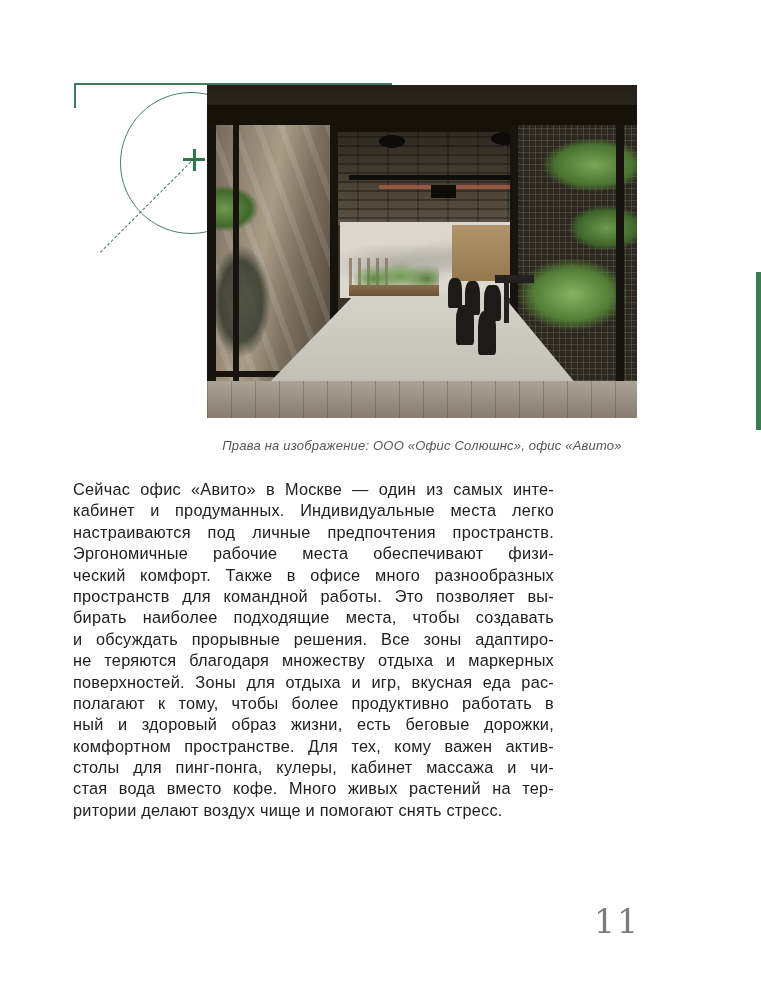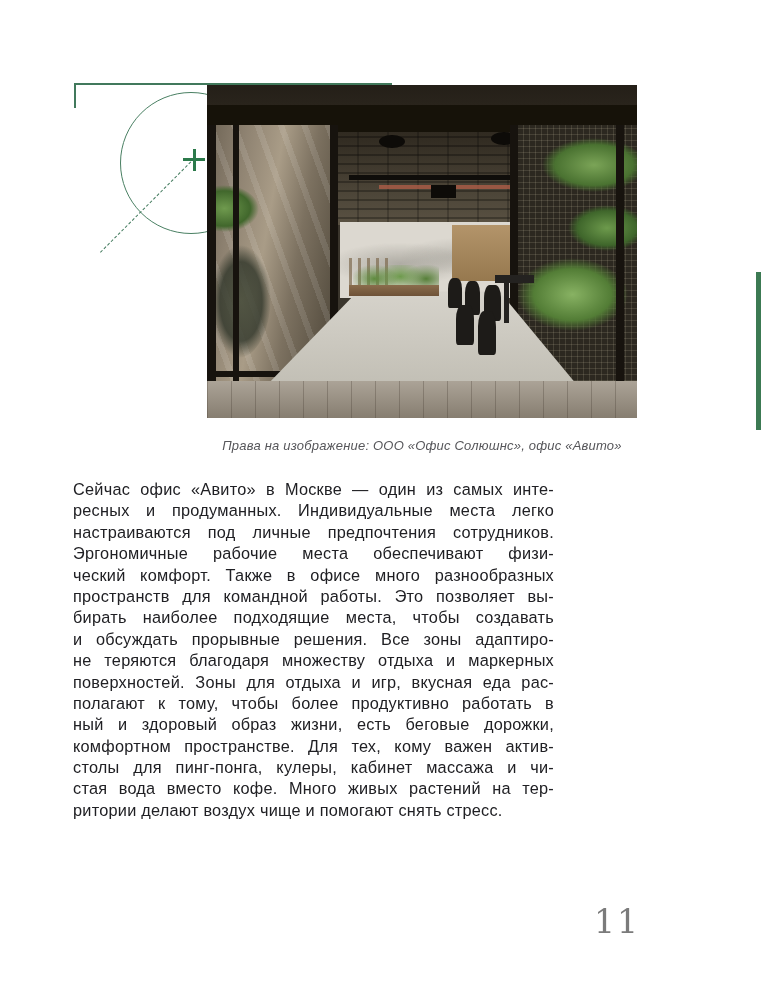--- a/index.html
+++ b/index.html
@@ -147,22 +147,22 @@
     <div class="chair c5"></div>
     <div class="table t1"></div>
     <div class="table t2"></div>
     <div class="ph-wood"></div>
   </figure>
 
   <figcaption class="caption">Права на изображение: ООО «Офис Солюшнс», офис «Авито»</figcaption>
 
   <div class="bodytext">
       <span class="line">Сейчас офис «Авито» в Москве — один из самых инте-</span>
-      <span class="line">ресных и продуманных. Индивидуальные места легко</span>
-      <span class="line">настраиваются под личные предпочтения сотрудников.</span>
+      <span class="line">кабинет и продуманных. Индивидуальные места легко</span>
+      <span class="line">настраиваются под личные предпочтения пространств.</span>
       <span class="line">Эргономичные рабочие места обеспечивают физи-</span>
       <span class="line">ческий комфорт. Также в офисе много разнообразных</span>
       <span class="line">пространств для командной работы. Это позволяет вы-</span>
       <span class="line">бирать наиболее подходящие места, чтобы создавать</span>
       <span class="line">и обсуждать прорывные решения. Все зоны адаптиро-</span>
       <span class="line">не теряются благодаря множеству отдыха и маркерных</span>
       <span class="line">поверхностей. Зоны для отдыха и игр, вкусная еда рас-</span>
       <span class="line">полагают к тому, чтобы более продуктивно работать в</span>
       <span class="line">ный и здоровый образ жизни, есть беговые дорожки,</span>
       <span class="line">комфортном пространстве. Для тех, кому важен актив-</span>

